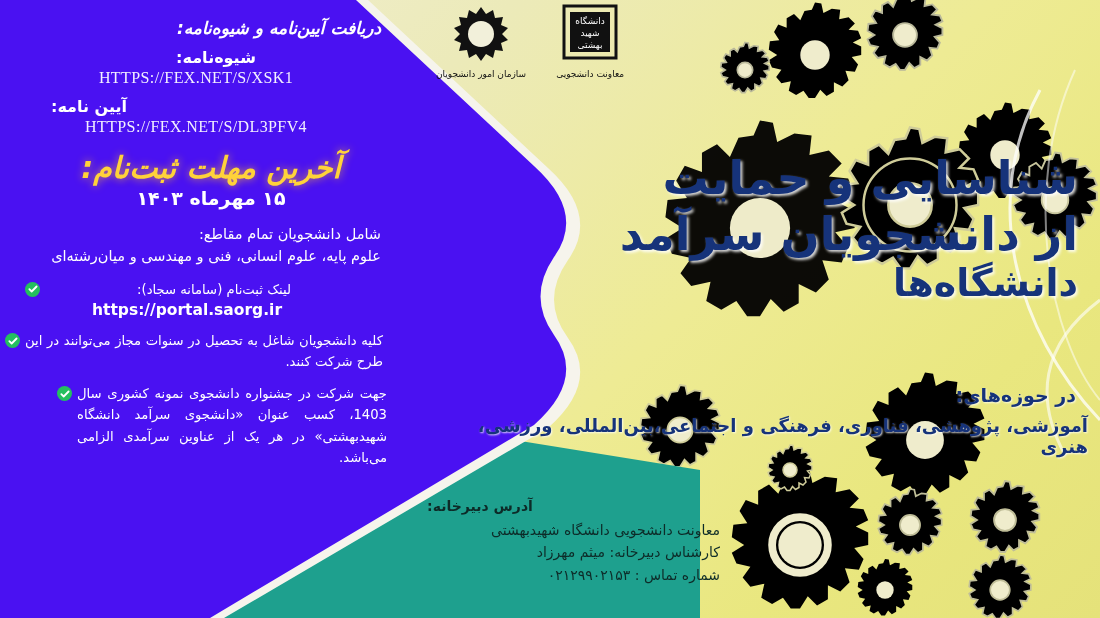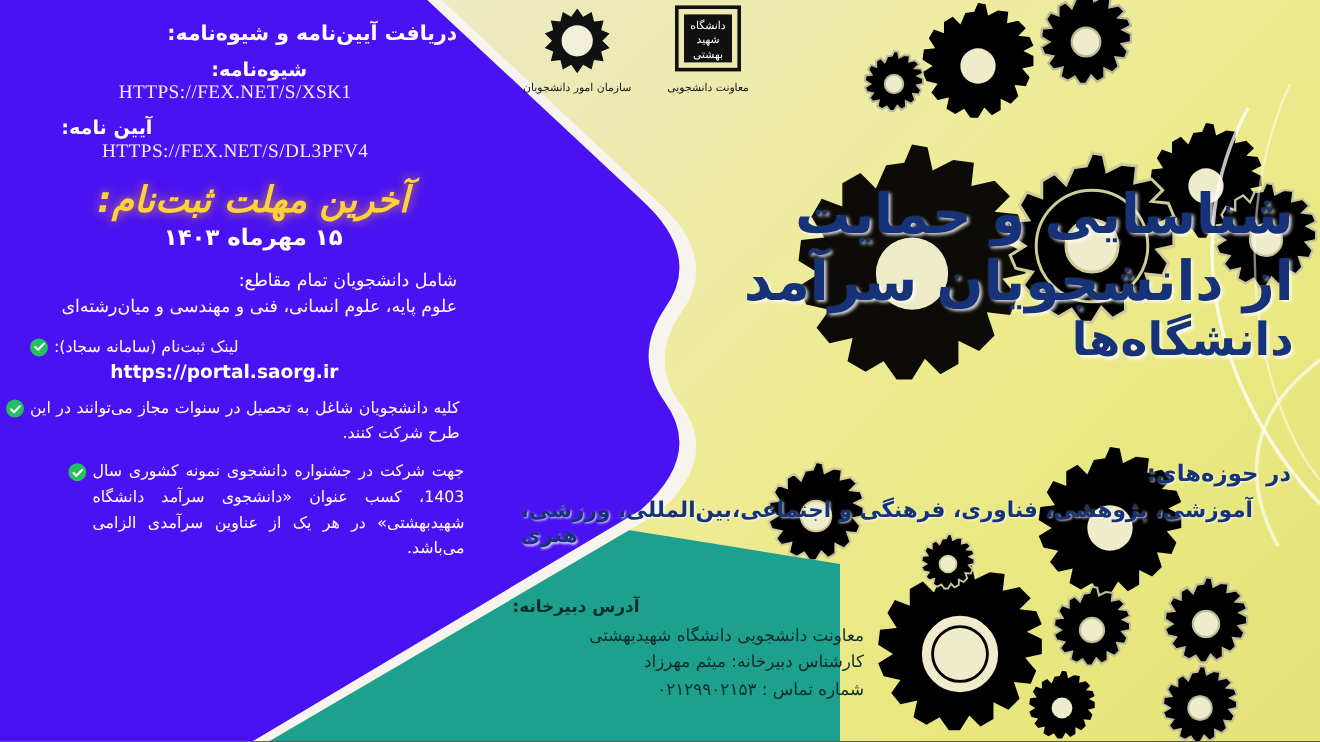--- a/index.html
+++ b/index.html
@@ -21,21 +21,21 @@
   .logo-caption{font-size:9px;color:#111;margin-top:3px;letter-spacing:.3px;white-space:nowrap;}
 
   
   .left-col{
     position:absolute;right:705px;top:0;width:390px;height:618px;
     text-align:right;color:#ffffff;direction:rtl;
     padding:10px 8px 0 0;
   }
   .lbl-head{
     font-size:17px;font-weight:bold;color:#ffffff;
-    margin:8px 6px 4px 0;font-family:"DejaVu Sans",sans-serif;
+    margin:8px 6px 4px 0;font-family:"DejaVu Sans",sans-serif;font-style:italic;
   }
   .lbl-sub{
     font-size:16px;font-weight:bold;color:#ffffff;margin:10px 6px 2px 0;
   }
   .url-ltr{
     direction:ltr;text-align:center;font-family:"Liberation Serif","DejaVu Serif",serif;
     font-size:16px;color:#f3f0ff;letter-spacing:.4px;margin:2px 0 2px 0;
   }
   .deadline-title{
     font-size:30px;font-weight:bold;color:#ffd23a;text-align:center;
@@ -69,21 +69,21 @@
     direction:rtl;color:#16337a;font-weight:bold;font-size:46px;line-height:1.22;
     text-shadow:2px 2px 3px rgba(255,255,255,.85);letter-spacing:-1px;
   }
   .main-title .l3{display:block;font-size:38px;margin-top:-2px;}
   .fields-head{
     position:absolute;right:24px;top:384px;direction:rtl;text-align:right;
     font-size:19px;font-weight:bold;color:#16337a;
     text-shadow:1px 1px 2px rgba(255,255,255,.8);
   }
   .fields-list{
-    position:absolute;right:36px;top:415px;width:630px;direction:rtl;text-align:left;
+    position:absolute;right:12px;top:415px;width:630px;direction:rtl;text-align:right;
     font-size:18px;font-weight:bold;color:#16337a;
     text-shadow:1px 1px 2px rgba(255,255,255,.8);
   }
 
   
   .secretariat{
     position:absolute;left:300px;top:495px;width:420px;direction:rtl;text-align:right;
     color:#0d2b28;font-size:14px;line-height:1.62;
   }
   .secretariat .s-head{font-weight:bold;margin-bottom:1px;text-align:center;padding-right:60px;}
@@ -237,21 +237,21 @@
 
     <div class="incl" style="padding-left:14px;">شامل دانشجویان تمام مقاطع:</div>
     <div class="incl" style="padding-left:2px;">علوم پایه، علوم انسانی، فنی و مهندسی و میان‌رشته‌ای</div>
 
     <div class="bullet" style="padding-left:20px;">
       <span class="tick">
         <svg viewBox="0 0 12 12">
             <path d="M1.6,6.2 L4.4,9 L10.3,3" fill="none" stroke="#fff" stroke-width="2.2" stroke-linecap="round" stroke-linejoin="round"></path>
           </svg>
       </span>
-      <span class="btext" style="text-align:left;">لینک ثبت‌نام (سامانه سجاد):</span>
+      <span class="btext" style="text-align:center;">لینک ثبت‌نام (سامانه سجاد):</span>
     </div>
     <div class="portal-url">https://portal.saorg.ir</div>
 
     <div class="bullet">
       <span class="tick">
         <svg viewBox="0 0 12 12">
             <path d="M1.6,6.2 L4.4,9 L10.3,3" fill="none" stroke="#fff" stroke-width="2.2" stroke-linecap="round" stroke-linejoin="round"></path>
           </svg>
       </span>
       <span class="btext">کلیه دانشجویان شاغل به تحصیل در سنوات مجاز می‌توانند در این طرح شرکت کنند.</span>

